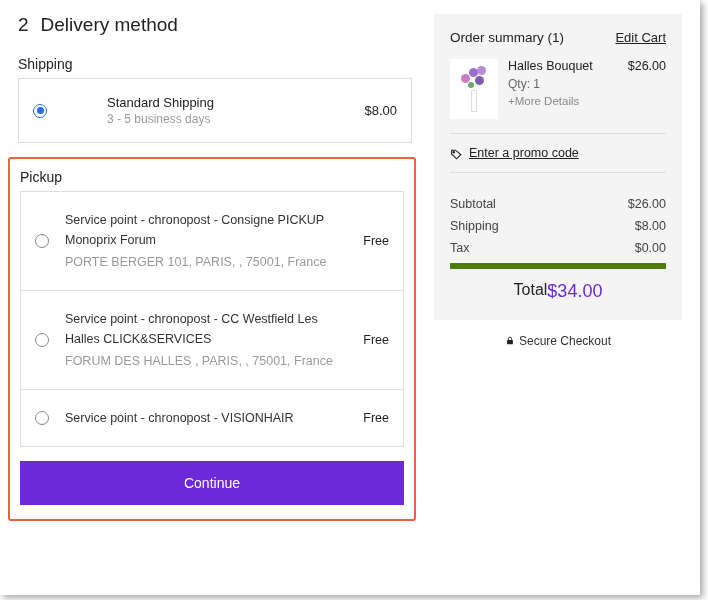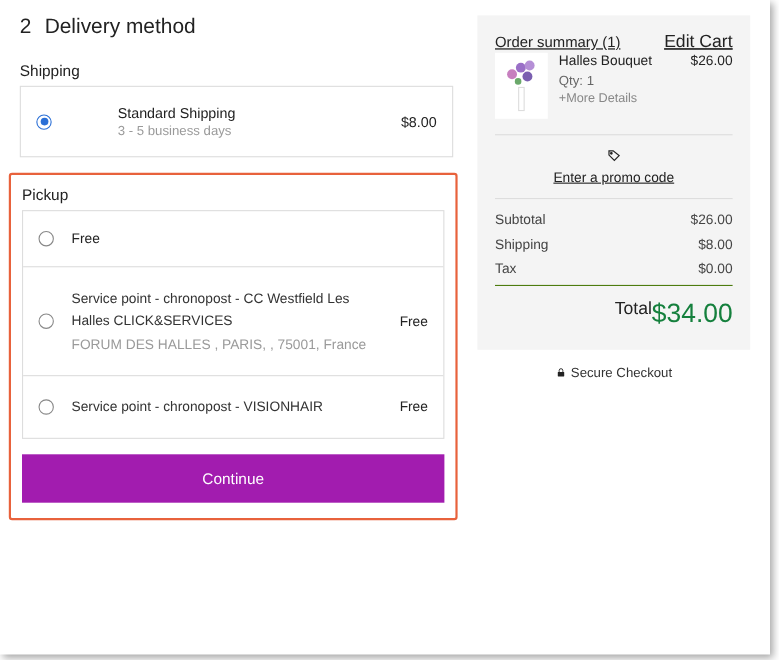--- a/index.html
+++ b/index.html
@@ -61,34 +61,34 @@
     display: flex; align-items: center;
     padding: 18px 14px;
     border-bottom: 1px solid #ddd;
   }
   .pickup-item:last-child { border-bottom: none; }
   .pickup-info { flex: 1; padding-right: 10px; }
   .pickup-title { font-size: 12.5px; color: #333; line-height: 1.6; }
   .pickup-addr { font-size: 12.5px; color: #9a9a9a; line-height: 1.6; margin-top: 2px; }
   .pickup-price { font-size: 12.5px; color: #222; }
   .continue-btn {
-    width: 100%; background: #a21caf; color: #fff;
+    width: 100%; background: #6d28d9; color: #fff;
     border: none; padding: 14px 0; font-size: 14px;
     cursor: pointer;
   }
   .summary {
     background: #f4f4f4;
     padding: 16px 16px 18px 16px;
   }
   .summary-head {
     display: flex; justify-content: space-between; align-items: baseline;
-    text-decoration: underline;
+    margin-bottom: 14px;
   }
   .summary-title { font-size: 13.5px; color: #222; }
-  .edit-cart { font-size: 16px; color: #222; text-decoration: underline; cursor: pointer; text-align: center; }
+  .edit-cart { font-size: 13px; color: #222; text-decoration: underline; cursor: pointer; text-align: center; }
   .product-row { display: flex; gap: 10px; margin-bottom: 14px; }
   .product-thumb {
     width: 48px; height: 60px; background: #fff;
     display: flex; align-items: center; justify-content: center;
     flex-shrink: 0;
   }
   .bouquet {
     width: 26px; height: 46px; position: relative;
   }
   .bouquet .stems {
@@ -99,29 +99,29 @@
     position: absolute; top: 0; left: 0; width: 26px; height: 24px;
   }
   .bouquet .f { position: absolute; width: 9px; height: 9px; border-radius: 50%; }
   .product-meta { flex: 1; font-size: 12px; color: #222; }
   .product-name { font-size: 12.5px; margin-bottom: 4px; }
   .product-qty { color: #666; margin-bottom: 4px; }
   .product-more { color: #888; font-size: 11.5px; cursor: pointer; }
   .product-price { font-size: 12.5px; color: #222; }
   .promo-row {
     border-top: 1px solid #ddd; border-bottom: 1px solid #ddd;
-    padding: 12px 0; margin-bottom: 12px;
-    display: flex; align-items: center; gap: 6px; flex-direction: column;
+    padding: 12px 0; margin-bottom: 24px;
+    display: flex; align-items: center; gap: 6px;
   }
   .promo-link { font-size: 12.5px; color: #222; text-decoration: underline; cursor: pointer; }
   .tag-icon { width: 13px; height: 13px; display: inline-block; }
   .line { display: flex; justify-content: space-between; font-size: 12.5px; color: #444; margin-bottom: 8px; text-align: center; }
-  .total-line { display: flex; justify-content: flex-end; border-top: 1px solid #4d7c0f; padding-top: 12px; margin-top: 2px; }
+  .total-line { display: flex; justify-content: center; border-top: 6px solid #4d7c0f; padding-top: 12px; margin-top: 2px; }
   .total-label { font-size: 16px; color: #222; }
-  .total-value { font-size: 24px; color: #15803d; }
+  .total-value { font-size: 18px; color: #6d28d9; }
   .secure { text-align: center; font-size: 12px; color: #333; margin-top: 14px; }
   .lock-icon { width: 10px; height: 11px; display: inline-block; vertical-align: -1px; margin-right: 4px; }
 </style>
 </head>
 <body>
 
 <div class="page">
   <div class="left">
     <div class="title-row">
       <div class="step-num">2</div>
@@ -137,20 +137,24 @@
       </div>
       <div class="ship-price">$8.00</div>
     </div>
 
     <div class="pickup-wrap">
       <div class="section-label">Pickup</div>
       <div class="pickup-list">
 
         <div class="pickup-item">
           <span class="radio"></span>
+          <div class="pickup-info">
+            <div class="pickup-title">Service point - chronopost - Consigne PICKUP Monoprix Forum</div>
+            <div class="pickup-addr">PORTE BERGER 101, PARIS, , 75001, France</div>
+          </div>
           <div class="pickup-price">Free</div>
         </div>
 
         <div class="pickup-item">
           <span class="radio"></span>
           <div class="pickup-info">
             <div class="pickup-title">Service point - chronopost - CC Westfield Les Halles CLICK&amp;SERVICES</div>
             <div class="pickup-addr">FORUM DES HALLES , PARIS, , 75001, France</div>
           </div>
           <div class="pickup-price">Free</div>

